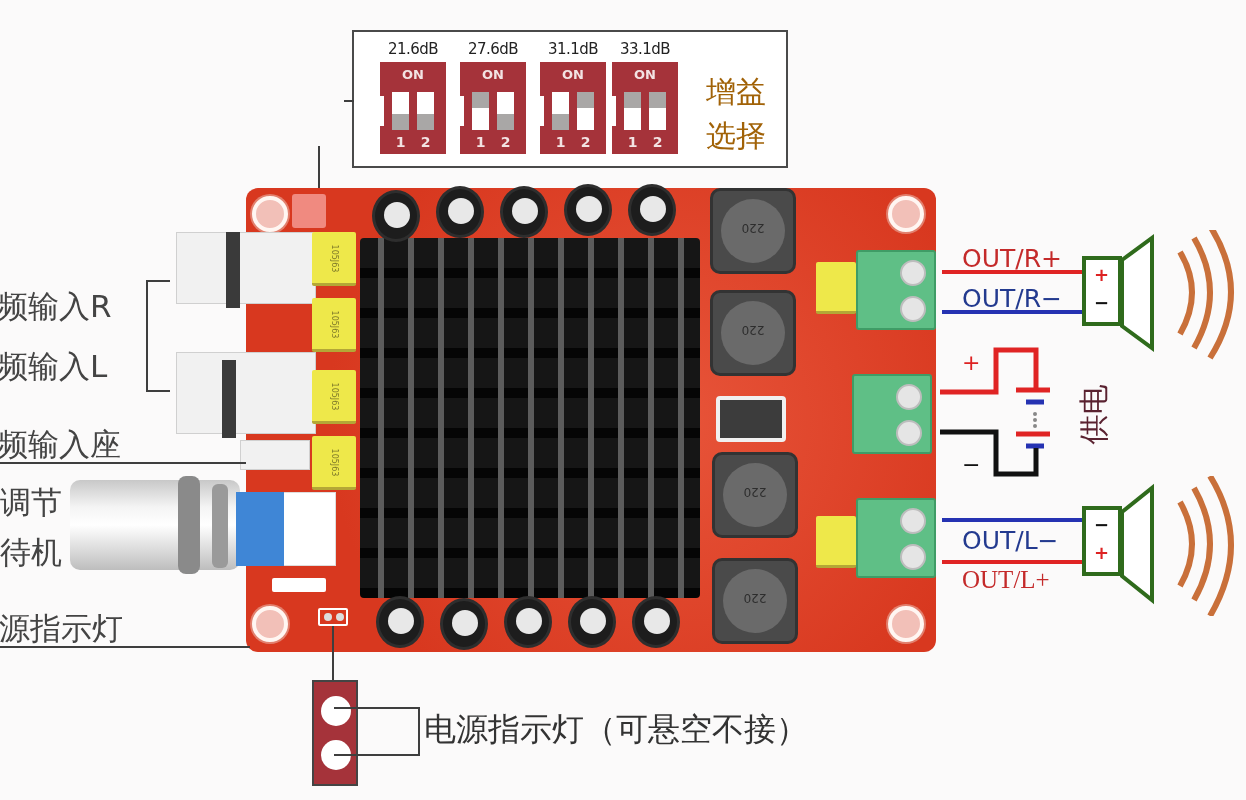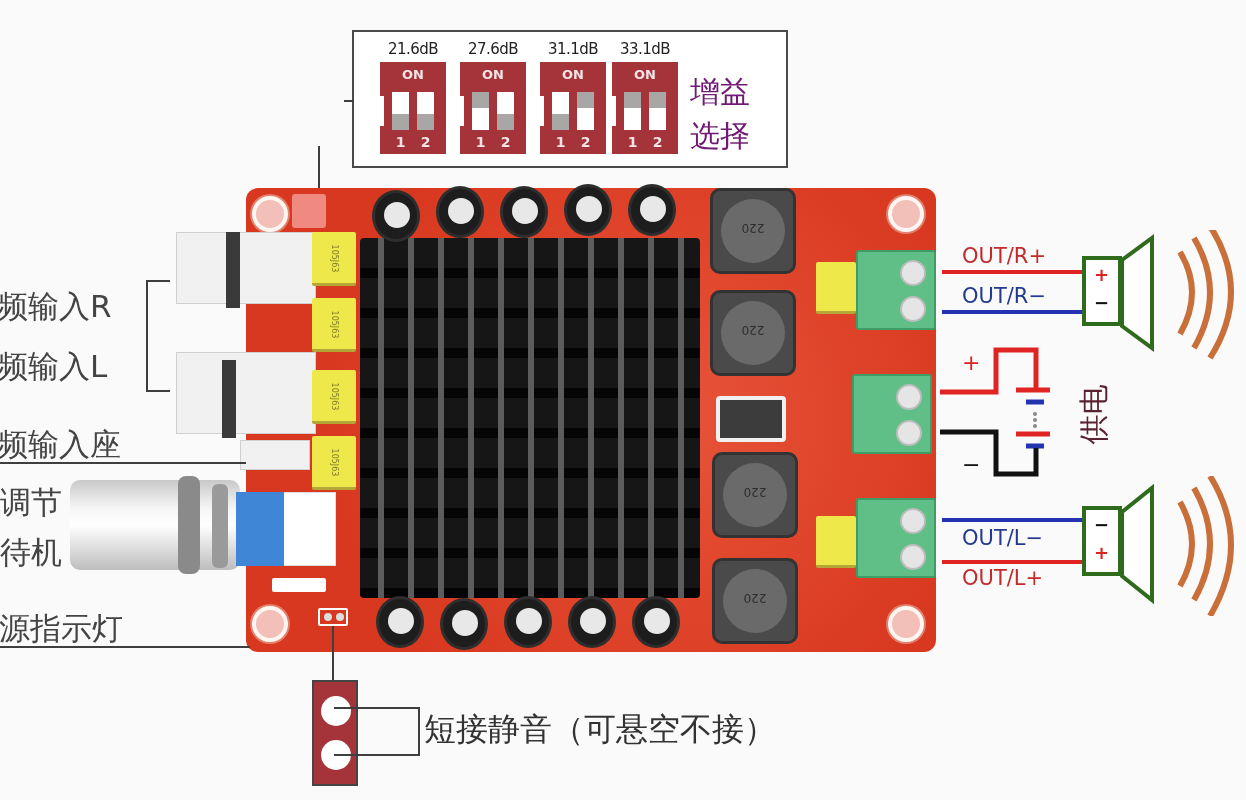--- a/index.html
+++ b/index.html
@@ -11,21 +11,21 @@
   .gain-box { left: 352px; top: 30px; width: 436px; height: 138px; border: 2px solid #4a4a4a; background: #fff; }
   .gain-item { position: absolute; top: 8px; width: 66px; text-align: center; }
   .gain-db { font-size: 15px; color: #222; letter-spacing: -0.5px; }
   .dip { position: relative; margin-top: 4px; width: 66px; height: 92px; background: #a5333a; }
   .dip-on { position: absolute; top: 5px; left: 0; width: 100%; text-align: center; color: #f3e3e3; font-size: 13px; font-weight: bold; }
   .dip-notch { position: absolute; left: 0; top: 34px; width: 4px; height: 30px; background: #fff; }
   .dip-sw { position: absolute; top: 30px; width: 17px; height: 38px; background: #fff; }
   .dip-sw .knob { position: absolute; left: 0; width: 17px; height: 16px; background: #a9a7a6; }
   .dip-sw .knob.down { top: 22px; } .dip-sw .knob.up { top: 0; }
   .dip-num { position: absolute; bottom: 4px; width: 17px; text-align: center; color: #f3e3e3; font-size: 14px; font-weight: bold; }
-  .gain-title { left: 690px; top: 70px; color: #701a75; font-size: 30px; line-height: 44px; }
+  .gain-title { left: 706px; top: 70px; color: #a16207; font-size: 30px; line-height: 44px; }
 
   
   .line { background: #3e3e3e; }
 
   
   .lbl { color: #444; font-size: 31px; white-space: nowrap; }
 
   
   .pcb { left: 246px; top: 188px; width: 690px; height: 464px; background: #e0402a; border-radius: 12px;
          background-image: radial-gradient(circle at 60% 50%, #e8553a 0, #d8381f 70%); }
@@ -55,21 +55,21 @@
   .dip-mini { left: 292px; top: 194px; width: 34px; height: 34px; background: #f08a80; border-radius: 3px; }
 
   
   .mute-header { left: 312px; top: 680px; width: 46px; height: 106px; background: #a5333a; border: 2px solid #444; }
   .mute-pin { position:absolute; left: 7px; width: 30px; height: 30px; border-radius: 50%; background: #fff; }
   .mute-text { left: 424px; top: 708px; font-size: 32px; color: #333; white-space: nowrap; }
 
   
   .wire { height: 4px; }
   .red { background: #e02424; } .blue { background: #2532b2; }
-  .wlabel { font-size: 21px; white-space: nowrap; }
+  .wlabel { font-size: 25px; white-space: nowrap; }
   .wlabel.r { color: #c42a2a; } .wlabel.b { color: #233a8f; }
   .spk-box { width: 40px; height: 70px; border: 4px solid #2f6b1c; background: #fff; }
   .spk-sign { position:absolute; left: 8px; font-size: 18px; font-weight: bold; }
   .pwr-label { left: 1068px; top: 372px; font-size: 30px; color: #5a2230; transform: rotate(-90deg); transform-origin: center; white-space: nowrap; }
   .pm { font-size: 22px; }
 </style>
 </head>
 <body>
 
 <div class="abs gain-box">
@@ -240,21 +240,21 @@
 <div class="abs line" style="left:0;top:646px;width:250px;height:2px;"></div>
 
 <div class="abs line" style="left:332px;top:626px;width:2px;height:56px;"></div>
 <div class="abs mute-header">
   <div class="mute-pin" style="top:14px;"></div>
   <div class="mute-pin" style="top:58px;"></div>
 </div>
 <div class="abs line" style="left:334px;top:707px;width:86px;height:2px;"></div>
 <div class="abs line" style="left:334px;top:754px;width:86px;height:2px;"></div>
 <div class="abs line" style="left:418px;top:707px;width:2px;height:49px;"></div>
-<div class="abs mute-text">短接静音（可悬空不接）</div>
+<div class="abs mute-text">电源指示灯（可悬空不接）</div>
 
 <div class="abs wlabel r" style="left:962px;top:244px;">OUT/R+</div>
 <div class="abs wire red" style="left:942px;top:270px;width:140px;"></div>
 <div class="abs wlabel b" style="left:962px;top:284px;">OUT/R−</div>
 <div class="abs wire blue" style="left:942px;top:310px;width:140px;"></div>
 
 <div class="abs spk-box" style="left:1082px;top:256px;">
   <span class="spk-sign" style="top:4px;color:#d22;">+</span>
   <span class="spk-sign" style="top:32px;color:#111;">−</span>
 </div>
@@ -276,21 +276,21 @@
   <line x1="76" y1="90" x2="112" y2="90" stroke="#e02424" stroke-width="5"></line>
   <line x1="86" y1="102" x2="104" y2="102" stroke="#2532b2" stroke-width="5"></line>
   <polyline points="0,88 56,88 56,130 96,130 96,104" fill="none" stroke="#111" stroke-width="5"></polyline>
 </svg>
 <div class="abs pm" style="left:962px;top:452px;color:#111;">−</div>
 <div class="abs pwr-label" style="left:1064px;top:394px;">供电</div>
 
 <div class="abs wire blue" style="left:942px;top:518px;width:140px;"></div>
 <div class="abs wlabel b" style="left:962px;top:526px;">OUT/L−</div>
 <div class="abs wire red" style="left:942px;top:560px;width:140px;"></div>
-<div class="abs wlabel r" style="left:962px;top:566px;">OUT/L+</div>
+<div class="abs wlabel r" style="left:962px;top:566px;font-family:Liberation Serif, serif;">OUT/L+</div>
 
 <div class="abs spk-box" style="left:1082px;top:506px;">
   <span class="spk-sign" style="top:4px;color:#111;">−</span>
   <span class="spk-sign" style="top:32px;color:#d22;">+</span>
 </div>
 <svg class="abs" style="left:1118px;top:476px;" width="128" height="140">
   <polygon points="4,36 34,12 34,124 4,100" fill="#fff" stroke="#2f6b1c" stroke-width="4"></polygon>
   <path d="M62,26 Q86,68 62,110" fill="none" stroke="#c9703a" stroke-width="6"></path>
   <path d="M76,12 Q108,68 76,124" fill="none" stroke="#c9703a" stroke-width="6"></path>
   <path d="M92,0 Q134,68 92,140" fill="none" stroke="#c9703a" stroke-width="6"></path>

